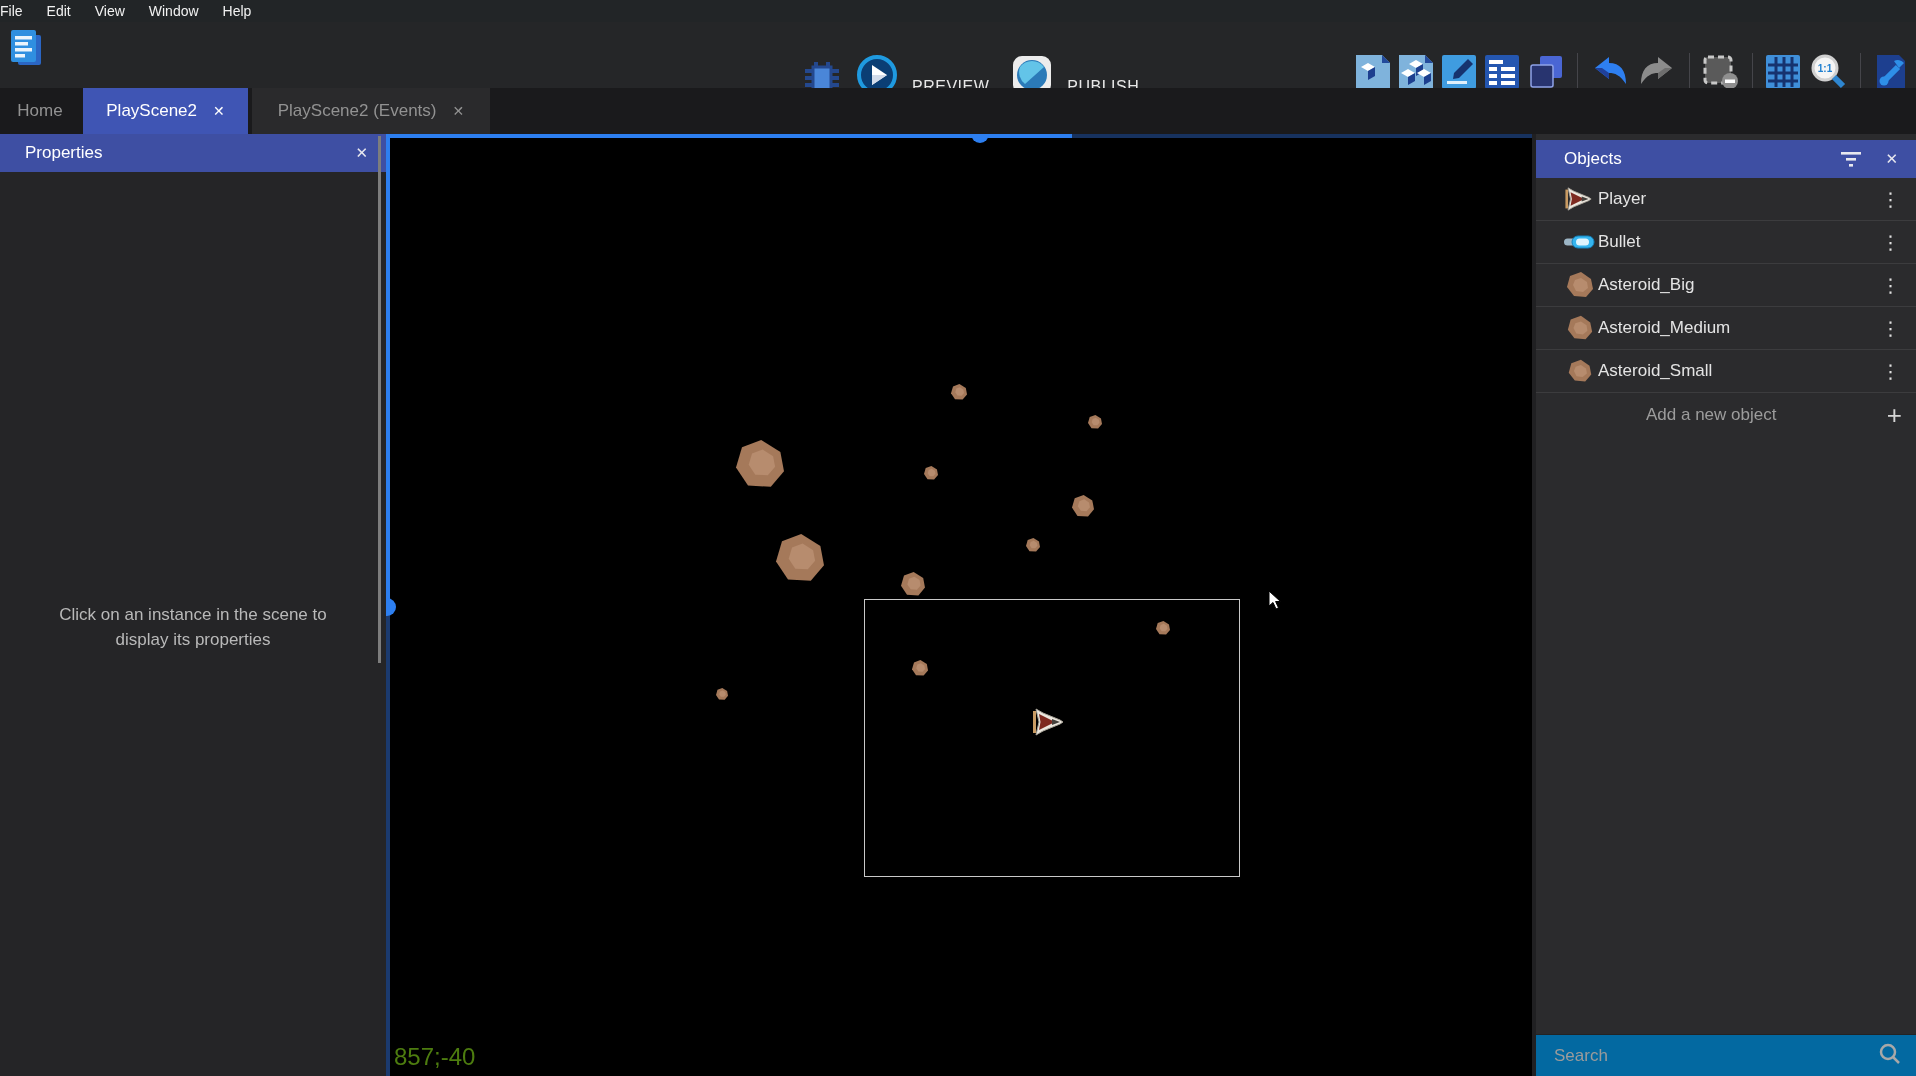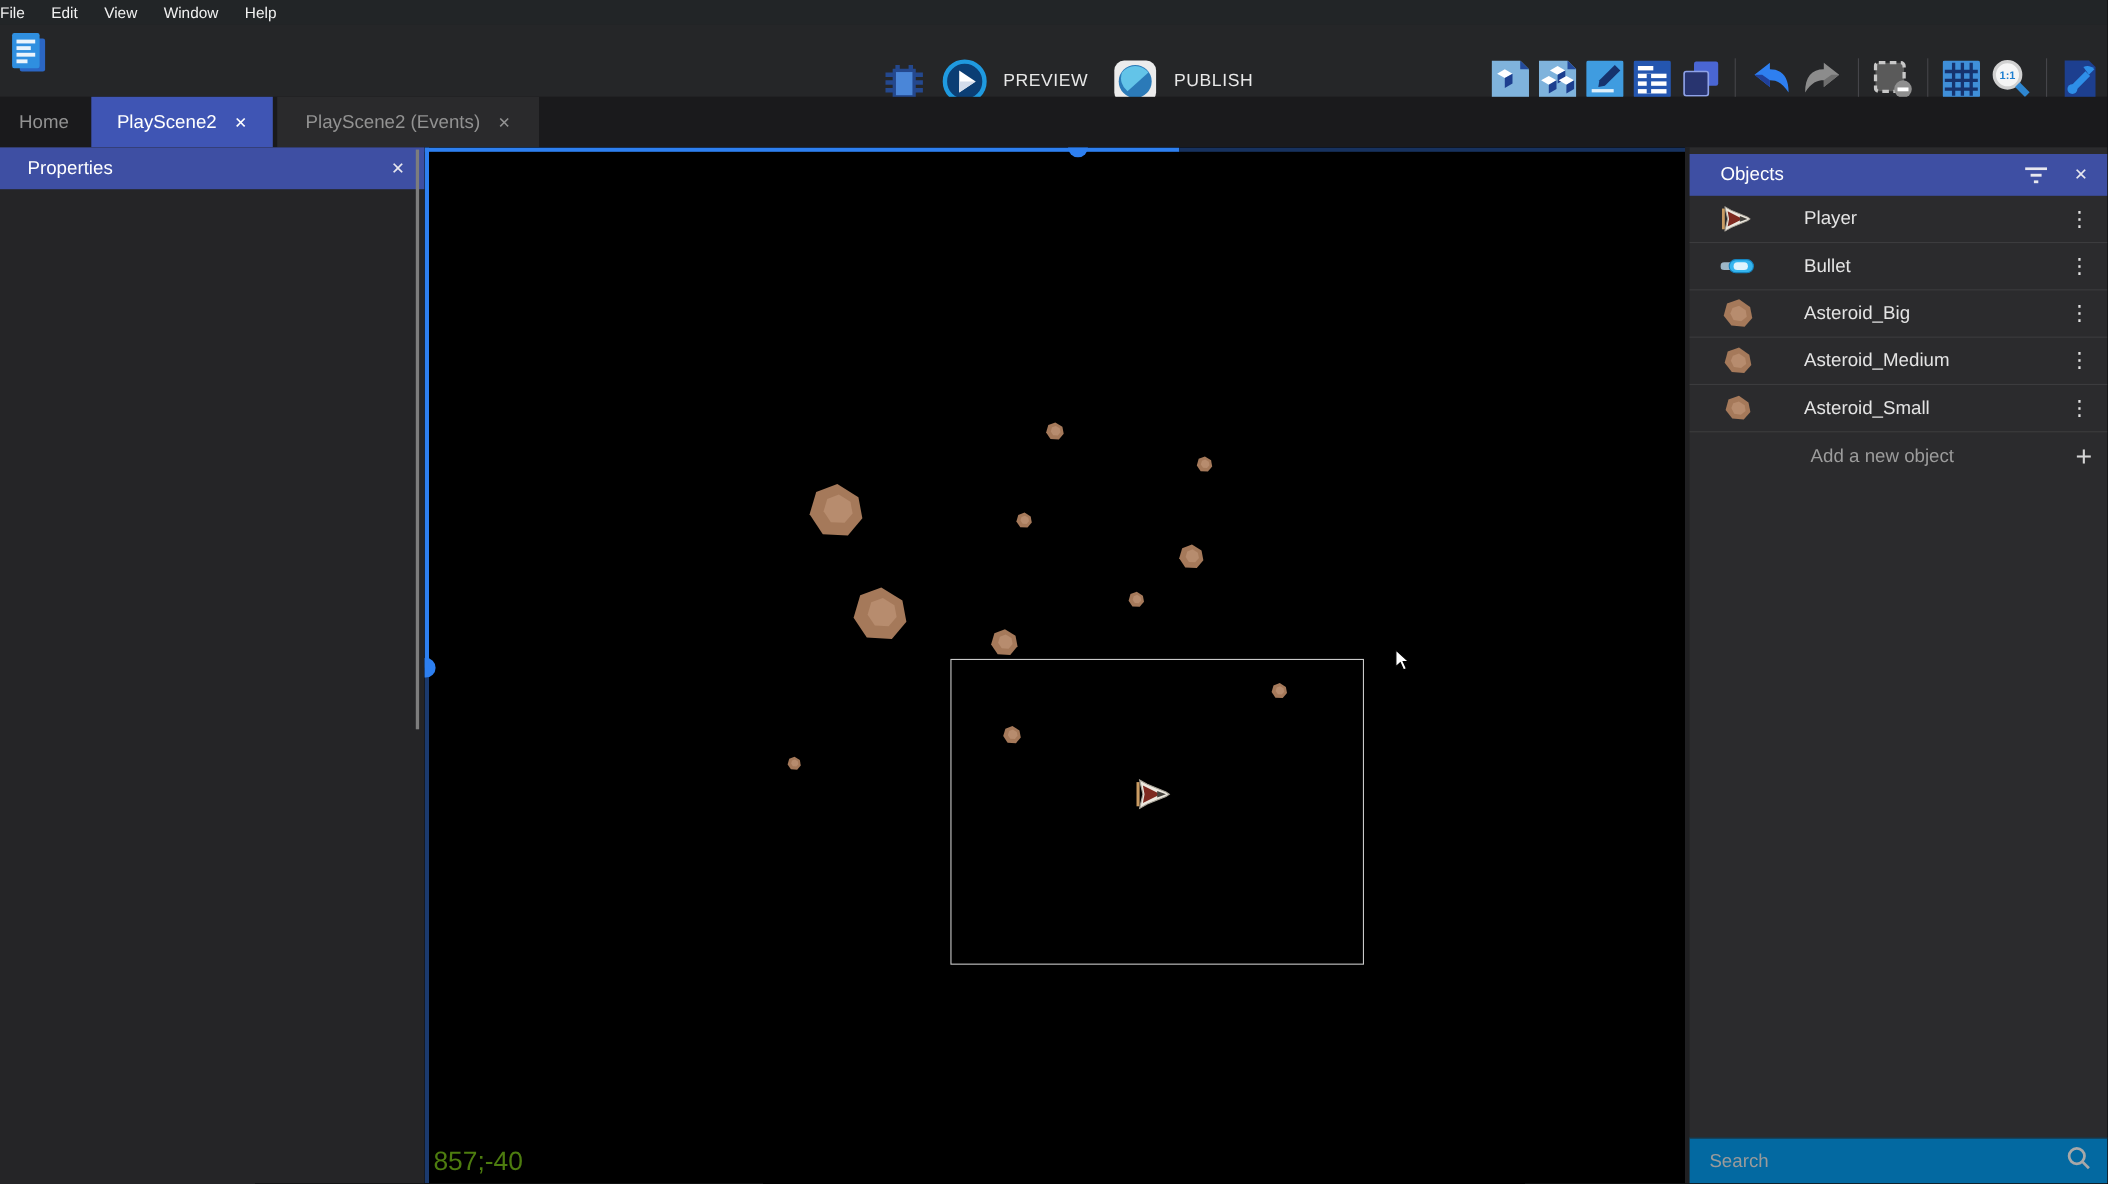--- a/index.html
+++ b/index.html
@@ -7,21 +7,21 @@
   body { font-family:"Liberation Sans", sans-serif; }
   .app { position:relative; width:1916px; height:1076px; background:#1f2123; overflow:hidden; color:#e6e6e6; }
 
   
   .menubar { position:absolute; left:0; top:0; width:100%; height:22px; background:#222527; display:flex; align-items:center; gap:24px; }
   .menubar span { font-size:14px; color:#f2f2f2; cursor:default; }
 
   
   .toolbar { position:absolute; left:0; top:22px; width:100%; height:66px; background:#252628; }
   .logo { position:absolute; left:8px; top:5px; }
-  .tb-center { position:absolute; left:802px; top:30px; height:44px; display:flex; align-items:center; gap:14px; }
+  .tb-center { position:absolute; left:802px; top:30px; height:44px; display:flex; align-items:flex-end; gap:14px; }
   .tb-label { font-size:16px; color:#e8e8e8; letter-spacing:0.5px; }
   .tb-right { position:absolute; right:8px; top:28px; height:44px; display:flex; align-items:center; gap:9px;padding-left:24px; }
   .tb-sep { width:1px; height:38px; background:#45454a; margin:0 4px; }
   .icon-btn { display:flex; align-items:center; justify-content:center; }
 
   
   .tabbar { position:absolute; left:0; top:88px; width:100%; height:46px; background:#1a1a1c; }
   .tab { position:absolute; top:0; height:46px; display:flex; align-items:center; justify-content:center; gap:16px; font-size:17px; color:#929292; }
   .tab-home { left:0; width:80px; }
   .tab-active { left:83px; width:165px; background:#3f55b4; color:#fff; }
@@ -45,21 +45,21 @@
   .vscroll-dark { position:absolute; left:0; top:473px; width:4px; height:469px; background:#1b3a6e; }
   .vknob { position:absolute; left:-8px; top:464px; width:18px; height:18px; border-radius:50%; background:#2d7ff0; }
   .camera-rect { position:absolute; border:1px solid #c9c9c9; }
   .coords { position:absolute; left:8px; bottom:5px; font-size:24px; font-weight:normal; color:#4d7c0f; }
 
   
   .objects { position:absolute; left:1532px; top:134px; width:384px; height:942px; background:#2b2b2d; border-left:4px solid #202022; display:flex; flex-direction:column; }
   .objects .panel-header { margin-top:6px; background:#3e4fa3; padding:0 18px 0 28px; flex:none; }
   .obj-row { height:43px; display:flex; align-items:center; padding-left:26px; border-bottom:1px solid #3c3c3e; }
   .obj-icon { width:36px; display:flex; justify-content:center; }
-  .obj-label { margin-left:42px; font-size:17px; color:#e4e4e4; }
+  .obj-label { font-size:17px; color:#e4e4e4; }
   .kebab { margin-left:auto; margin-right:16px; font-size:19px; color:#e0e0e0; letter-spacing:0; }
   .add-row { height:44px; display:flex; align-items:center; }
   .add-label { margin-left:110px; font-size:17px; color:#9c9c9c; }
   .plus { margin-left:auto; margin-right:14px; font-size:26px; color:#d5d5d5; font-weight:300; }
   .obj-spacer { flex:1; }
   .search { height:42px; background:#0369a1; display:flex; align-items:center; padding:0 14px 0 18px; border-top:1px solid #232323; }
   .search input { flex:1; background:transparent; border:none; outline:none; font-size:17px; color:#ddd; font-family:"Liberation Sans", sans-serif; }
   .search input::placeholder { color:#9b9b9b; }
 
   .filter-icon { margin-left:auto; margin-right:24px; display:flex; }
@@ -233,20 +233,21 @@
       <span>PlayScene2 (Events)</span>
       <span class="x">✕</span>
     </div>
   </div>
 
   <div class="props">
     <div class="panel-header">
       <span class="title">Properties</span>
       <span class="x">✕</span>
     </div>
+    <div class="props-empty">Click on an instance in the scene to display its properties</div>
   </div>
   <div class="props-scrollbar"></div>
 
   <div class="scene">
     <div class="hscroll-bright"></div>
     <div class="hscroll-dark"></div>
     <div class="hknob"></div>
     <div class="vscroll-bright"></div>
     <div class="vscroll-dark"></div>
     <div class="vknob"></div>

